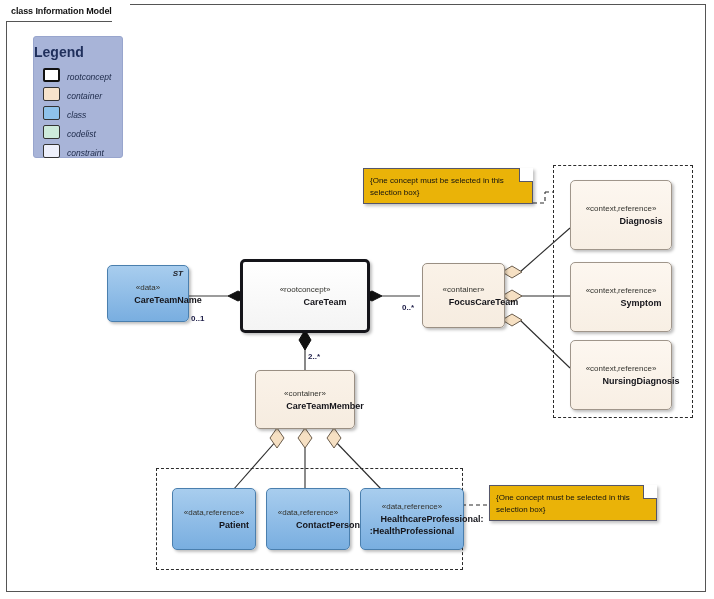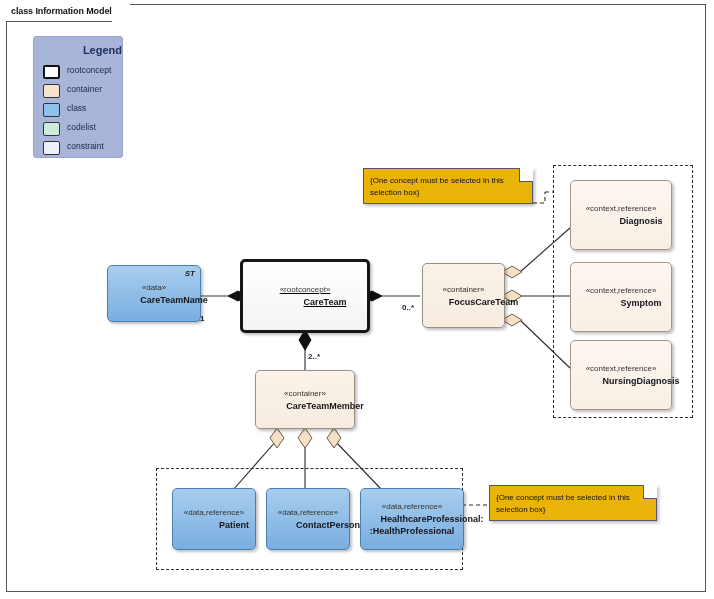--- a/index.html
+++ b/index.html
@@ -59,30 +59,30 @@
     left:33px;top:36px;
     width:90px;height:122px;
     background:#a8b4d8;
     border:1px solid #98a5cd;
     border-radius:3px;
     box-sizing:border-box;
   }
   .legend-title{
     position:absolute;
     top:7px;left:0;width:100%;
-    text-align:right;
-    font-size:11px;font-weight:bold;color:#20305c;
+    text-align:left;
+    font-size:14px;font-weight:bold;color:#20305c;
   }
   .legend-rows{
     position:absolute;
     top:28px;left:9px;
   }
   .legend-row{
-    display:flex;align-items:flex-start;
-    height:17px;margin-bottom:2px;
+    display:flex;align-items:flex-end;
+    height:17px;margin-bottom:2px;font-style:italic;
   }
   .legend-swatch{
     width:17px;height:14px;
     border:1px solid #333;
     border-radius:2px;
     box-sizing:border-box;
     margin-right:7px;
     flex:0 0 auto;
   }
   .legend-swatch.thick{border:2px solid #111;}
@@ -114,21 +114,20 @@
   }
   .node .nname2{
     font-size:9px;font-weight:bold;color:#14141a;
     line-height:12px;
     white-space:nowrap;
   }
 
   .node.root{
     background:linear-gradient(#ffffff,#f4f4f4);
     border:3px solid #15151a;
-    text-decoration:underline;
   }
   .node.container{
     background:linear-gradient(#faf2e8,#f6ece0);
     border:1px solid #9a8f83;
   }
   .node.dataref{
     background:linear-gradient(#a8cdee,#79aee0);
     border:1px solid #4a7fae;
   }
   .node.ctxref{
@@ -254,21 +253,21 @@
     <path d="M533 203 L545 203 L545 192" stroke="#2b2b2b" stroke-width="1.1" fill="none" stroke-dasharray="4,3"></path>
     <line x1="545" y1="192" x2="553" y2="192" stroke="#2b2b2b" stroke-width="1.1" stroke-dasharray="4,3"></line>
 
     <line x1="487" y1="505" x2="463" y2="505" stroke="#2b2b2b" stroke-width="1.1" stroke-dasharray="4,3"></line>
   </svg>
 
   <div class="mult" style="left:191px;top:314px;">0..1</div>
   <div class="mult" style="left:402px;top:303px;">0..*</div>
   <div class="mult" style="left:308px;top:352px;">2..*</div>
 
-  <div class="node dataref" style="left:107px;top:265px;width:94px;height:57px;">
+  <div class="node dataref" style="left:107px;top:265px;width:82px;height:57px;">
     <span class="st-corner">ST</span>
     <span class="stereo">«data»</span>
     <span class="nname">CareTeamName</span>
   </div>
 
   <div class="node root" style="left:240px;top:259px;width:130px;height:74px;">
     <span class="stereo">«rootconcept»</span>
     <span class="nname">CareTeam</span>
   </div>
 

